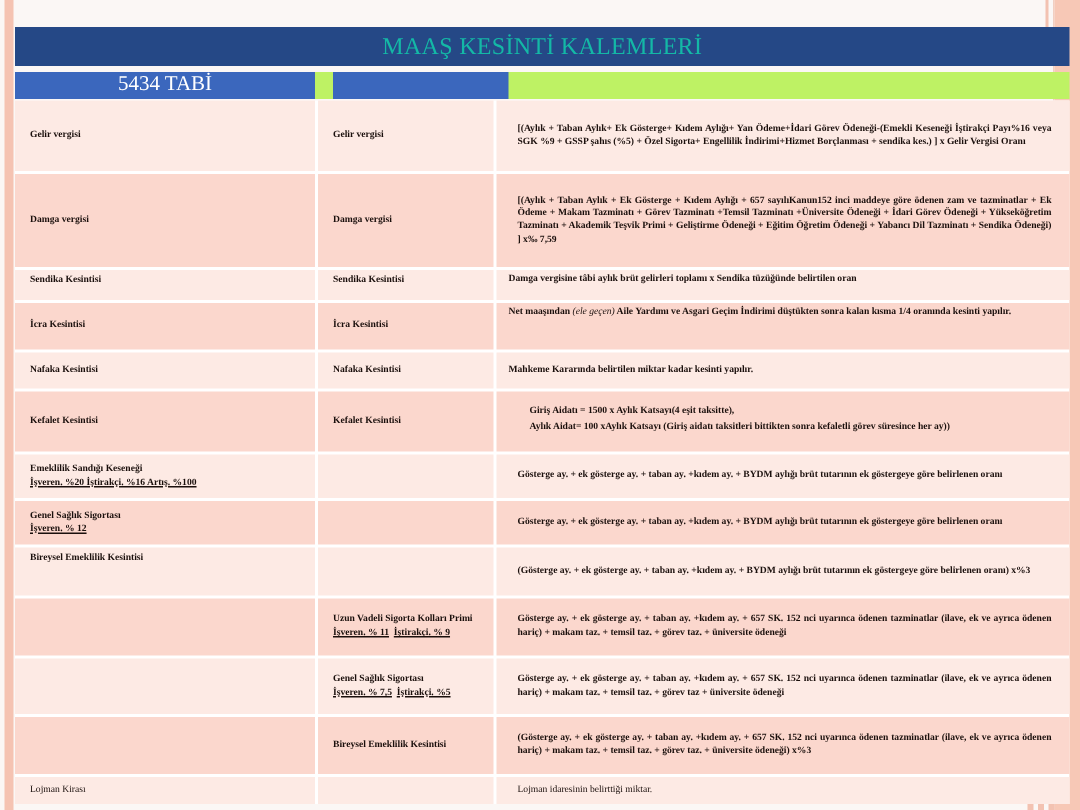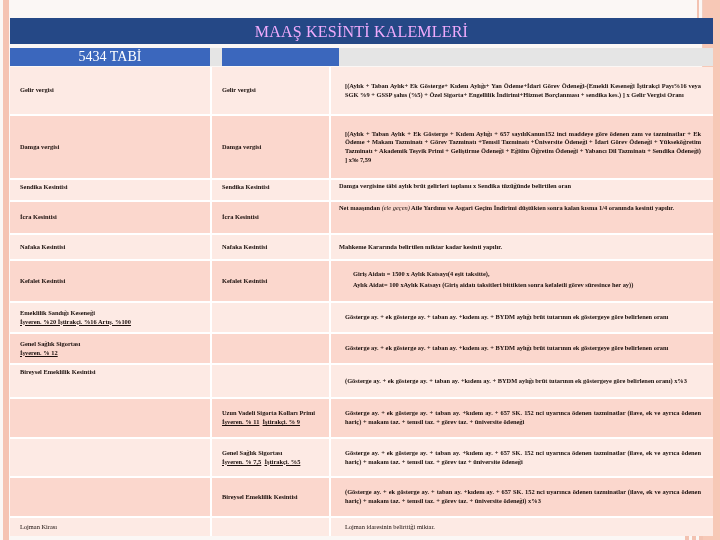--- a/index.html
+++ b/index.html
@@ -53,32 +53,32 @@
     }
     .table {
       position: absolute;
       left: 10px;
       top: 18px;
       width: 703px;
     }
     .title-bar {
       height: 26px;
       background: #254886;
-      color: #f0abfc;
+      color: #14b8a6;
       font-size: 16px;
       text-align: center;
       line-height: 27px;
       letter-spacing: 0.2px;
     }
     .sub-header {
       display: grid;
       grid-template-columns: 200px 117px 1fr;
       column-gap: 12px;
       margin-top: 4px;
-      background: #e5e5e5;
+      background: #bef264;
     }
     .sub-header > div {
       background: #3b67bd;
       color: #ffffff;
       height: 18px;
       font-size: 14px;
       text-align: center;
       line-height: 18px;
     }
     .rows {

